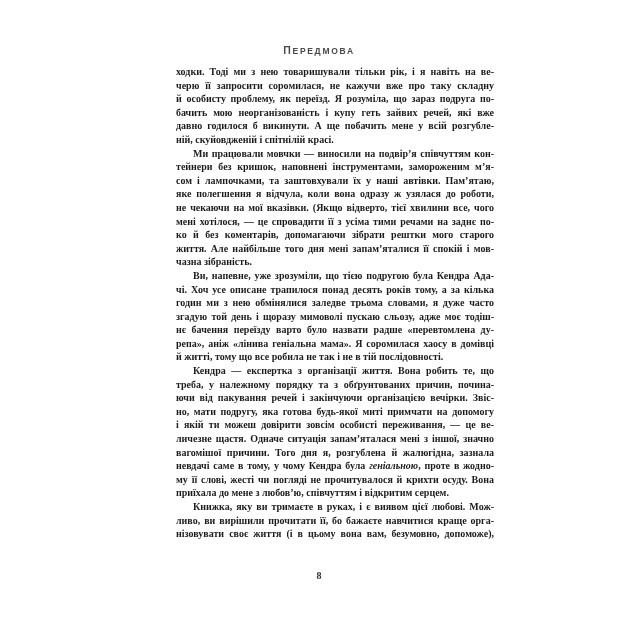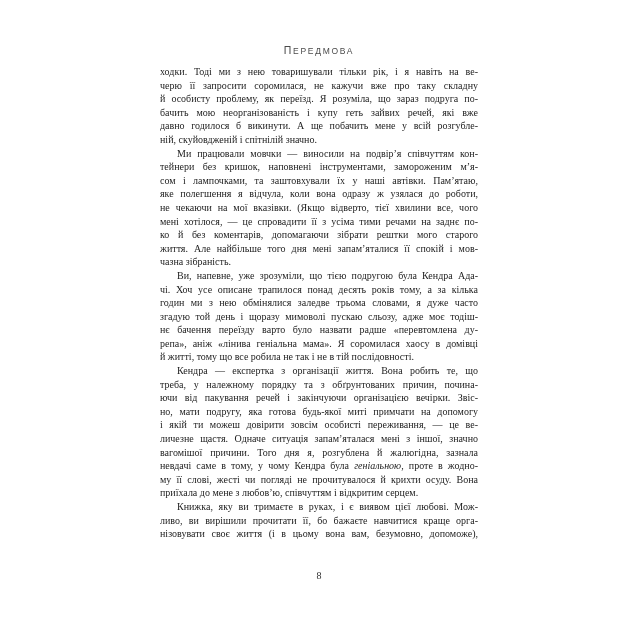--- a/index.html
+++ b/index.html
@@ -7,40 +7,41 @@
   body {
     background: #ffffff;
     font-family: "Liberation Serif", serif;
   }
   .book-page {
     position: relative;
     width: 630px;
     height: 630px;
     background: #ffffff;
     overflow: hidden;
+    font-weight: bold;
   }
   .chapter-heading {
     position: absolute;
     top: 44px;
     left: 160px;
     width: 318px;
     text-align: center;
     font-family: "Liberation Sans", sans-serif;
     font-size: 8.5px;
     letter-spacing: 1.7px;
     color: #4a4a4a;
     text-transform: uppercase;
   }
   .chapter-heading::first-letter {
     font-size: 10.5px;
   }
   .page-body {
     position: absolute;
     top: 65px;
-    left: 160px;
+    left: 176px;
     width: 318px;
     color: #1c1c1c;
     font-size: 10px;
     line-height: 13.6px;
   }
   .line {
     height: 13.6px;
     white-space: nowrap;
     text-align: justify;
     text-align-last: justify;
@@ -66,21 +67,21 @@
 
 <div class="book-page">
   <div class="chapter-heading">Передмова</div>
 
   <div class="page-body">
       <div class="line">ходки. Тоді ми з нею товаришували тільки рік, і я навіть на ве-</div>
       <div class="line">черю її запросити соромилася, не кажучи вже про таку складну</div>
       <div class="line">й особисту проблему, як переїзд. Я розуміла, що зараз подруга по-</div>
       <div class="line">бачить мою неорганізованість і купу геть зайвих речей, які вже</div>
       <div class="line">давно годилося б викинути. А ще побачить мене у всій розгубле-</div>
-      <div class="line lastline">ній, скуйовдженій і спітнілій значно.</div>
+      <div class="line lastline">ній, скуйовдженій і спітнілій красі.</div>
       <div class="line indent">Ми працювали мовчки — виносили на подвір’я співчуттям кон-</div>
       <div class="line">тейнери без кришок, наповнені інструментами, замороженим м’я-</div>
       <div class="line">сом і лампочками, та заштовхували їх у наші автівки. Пам’ятаю,</div>
       <div class="line">яке полегшення я відчула, коли вона одразу ж узялася до роботи,</div>
       <div class="line">не чекаючи на мої вказівки. (Якщо відверто, тієї хвилини все, чого</div>
       <div class="line">мені хотілося, — це спровадити її з усіма тими речами на заднє по-</div>
       <div class="line">ко й без коментарів, допомагаючи зібрати рештки мого старого</div>
       <div class="line">життя. Але найбільше того дня мені запам’яталися її спокій і мов-</div>
       <div class="line lastline">чазна зібраність.</div>
       <div class="line indent">Ви, напевне, уже зрозуміли, що тією подругою була Кендра Ада-</div>

